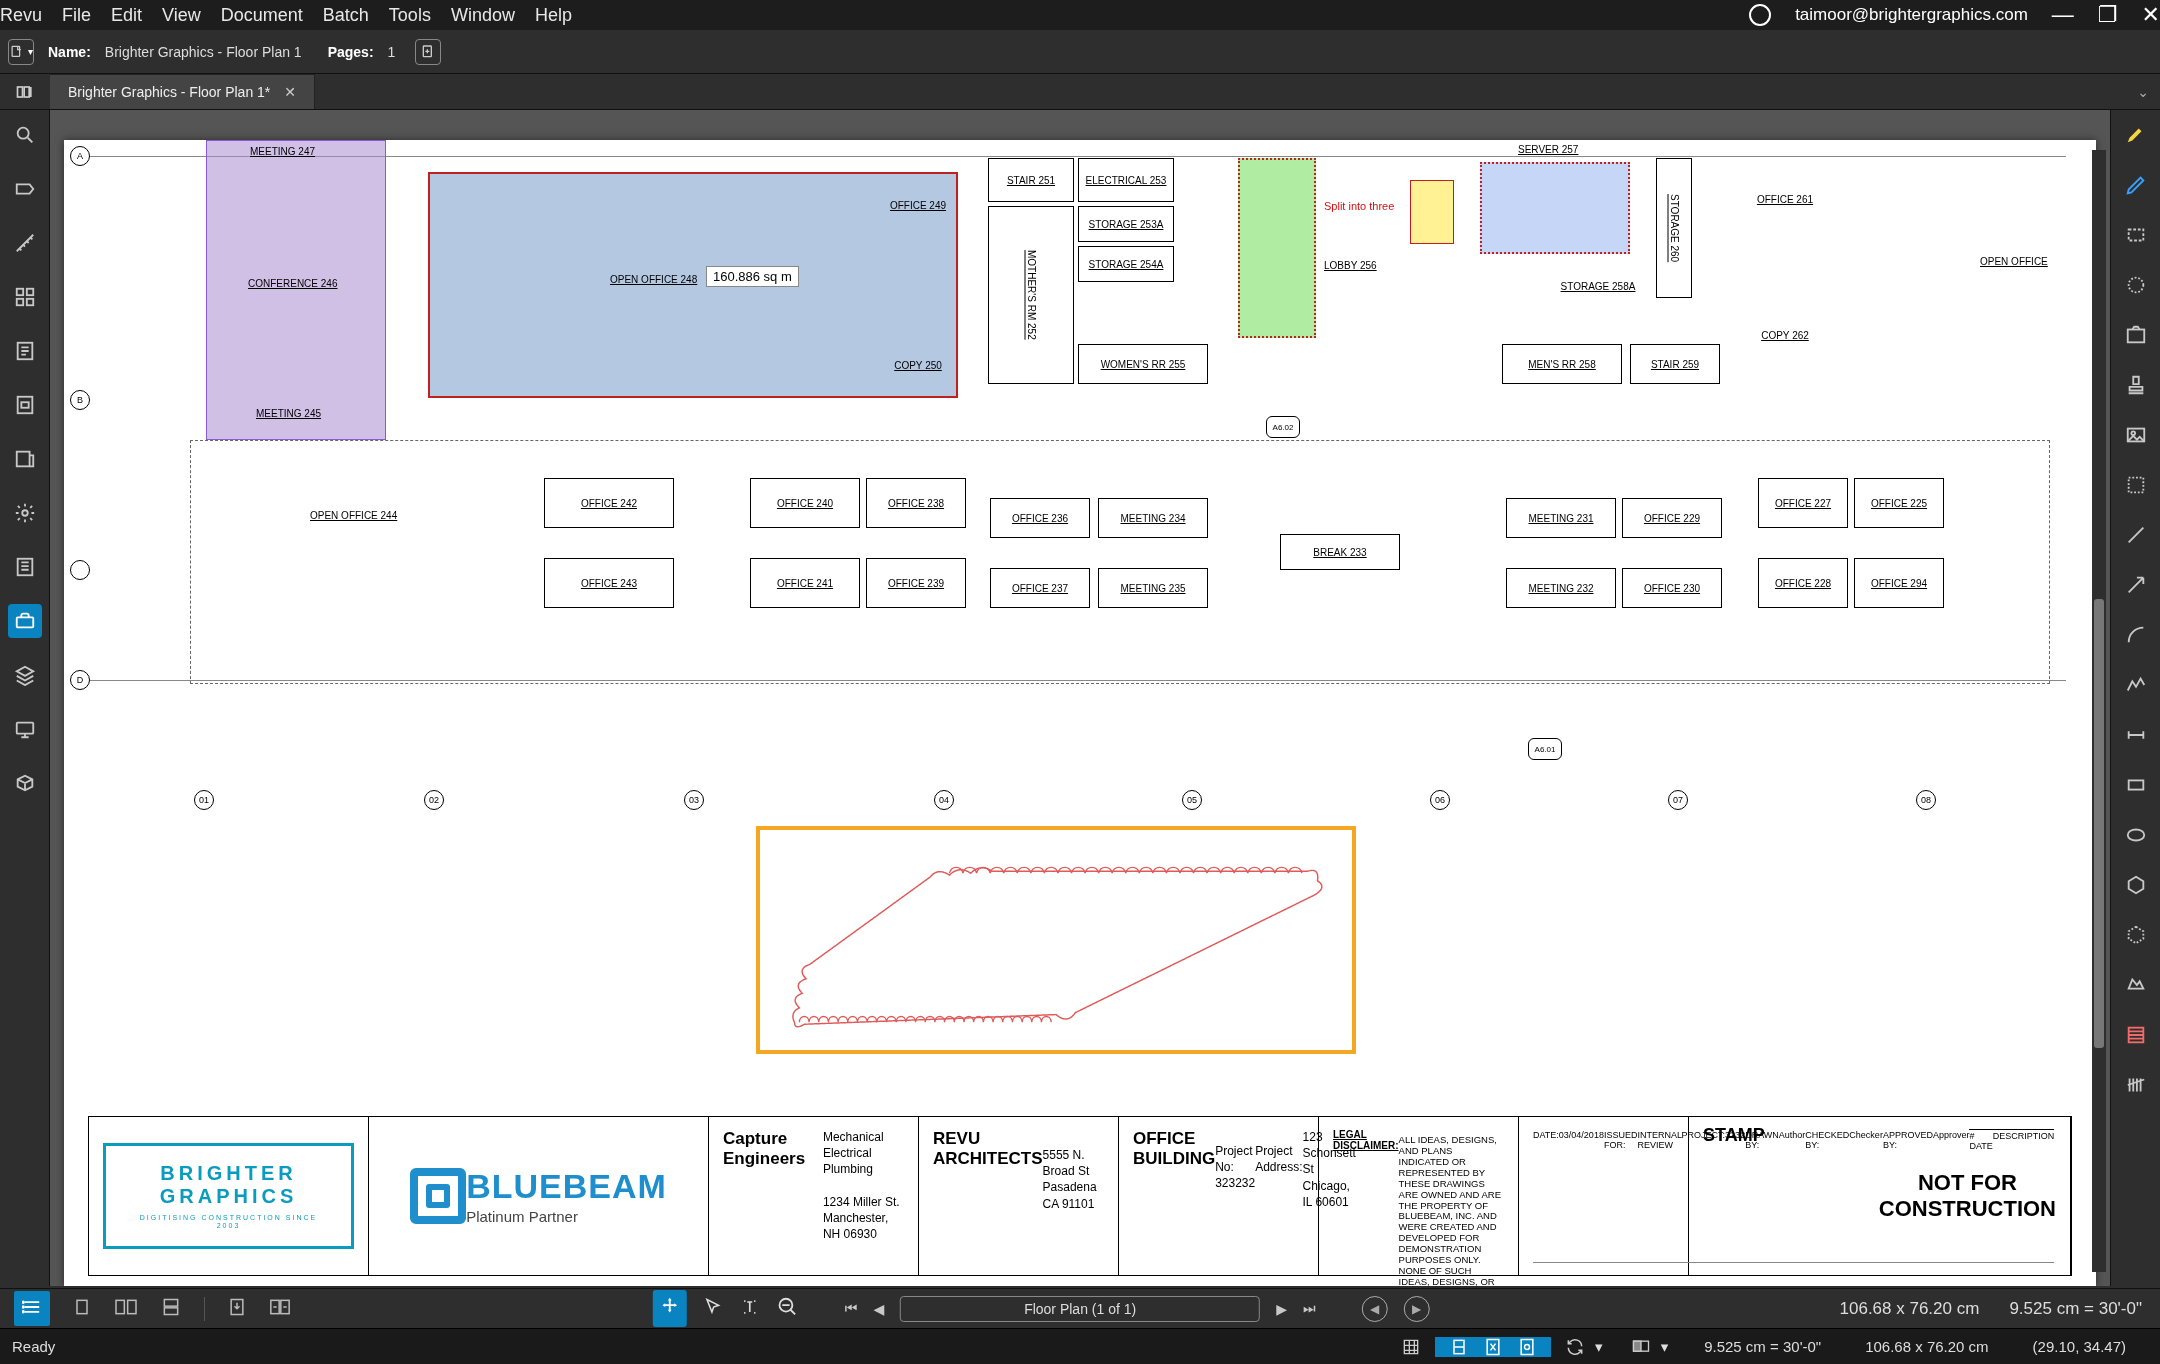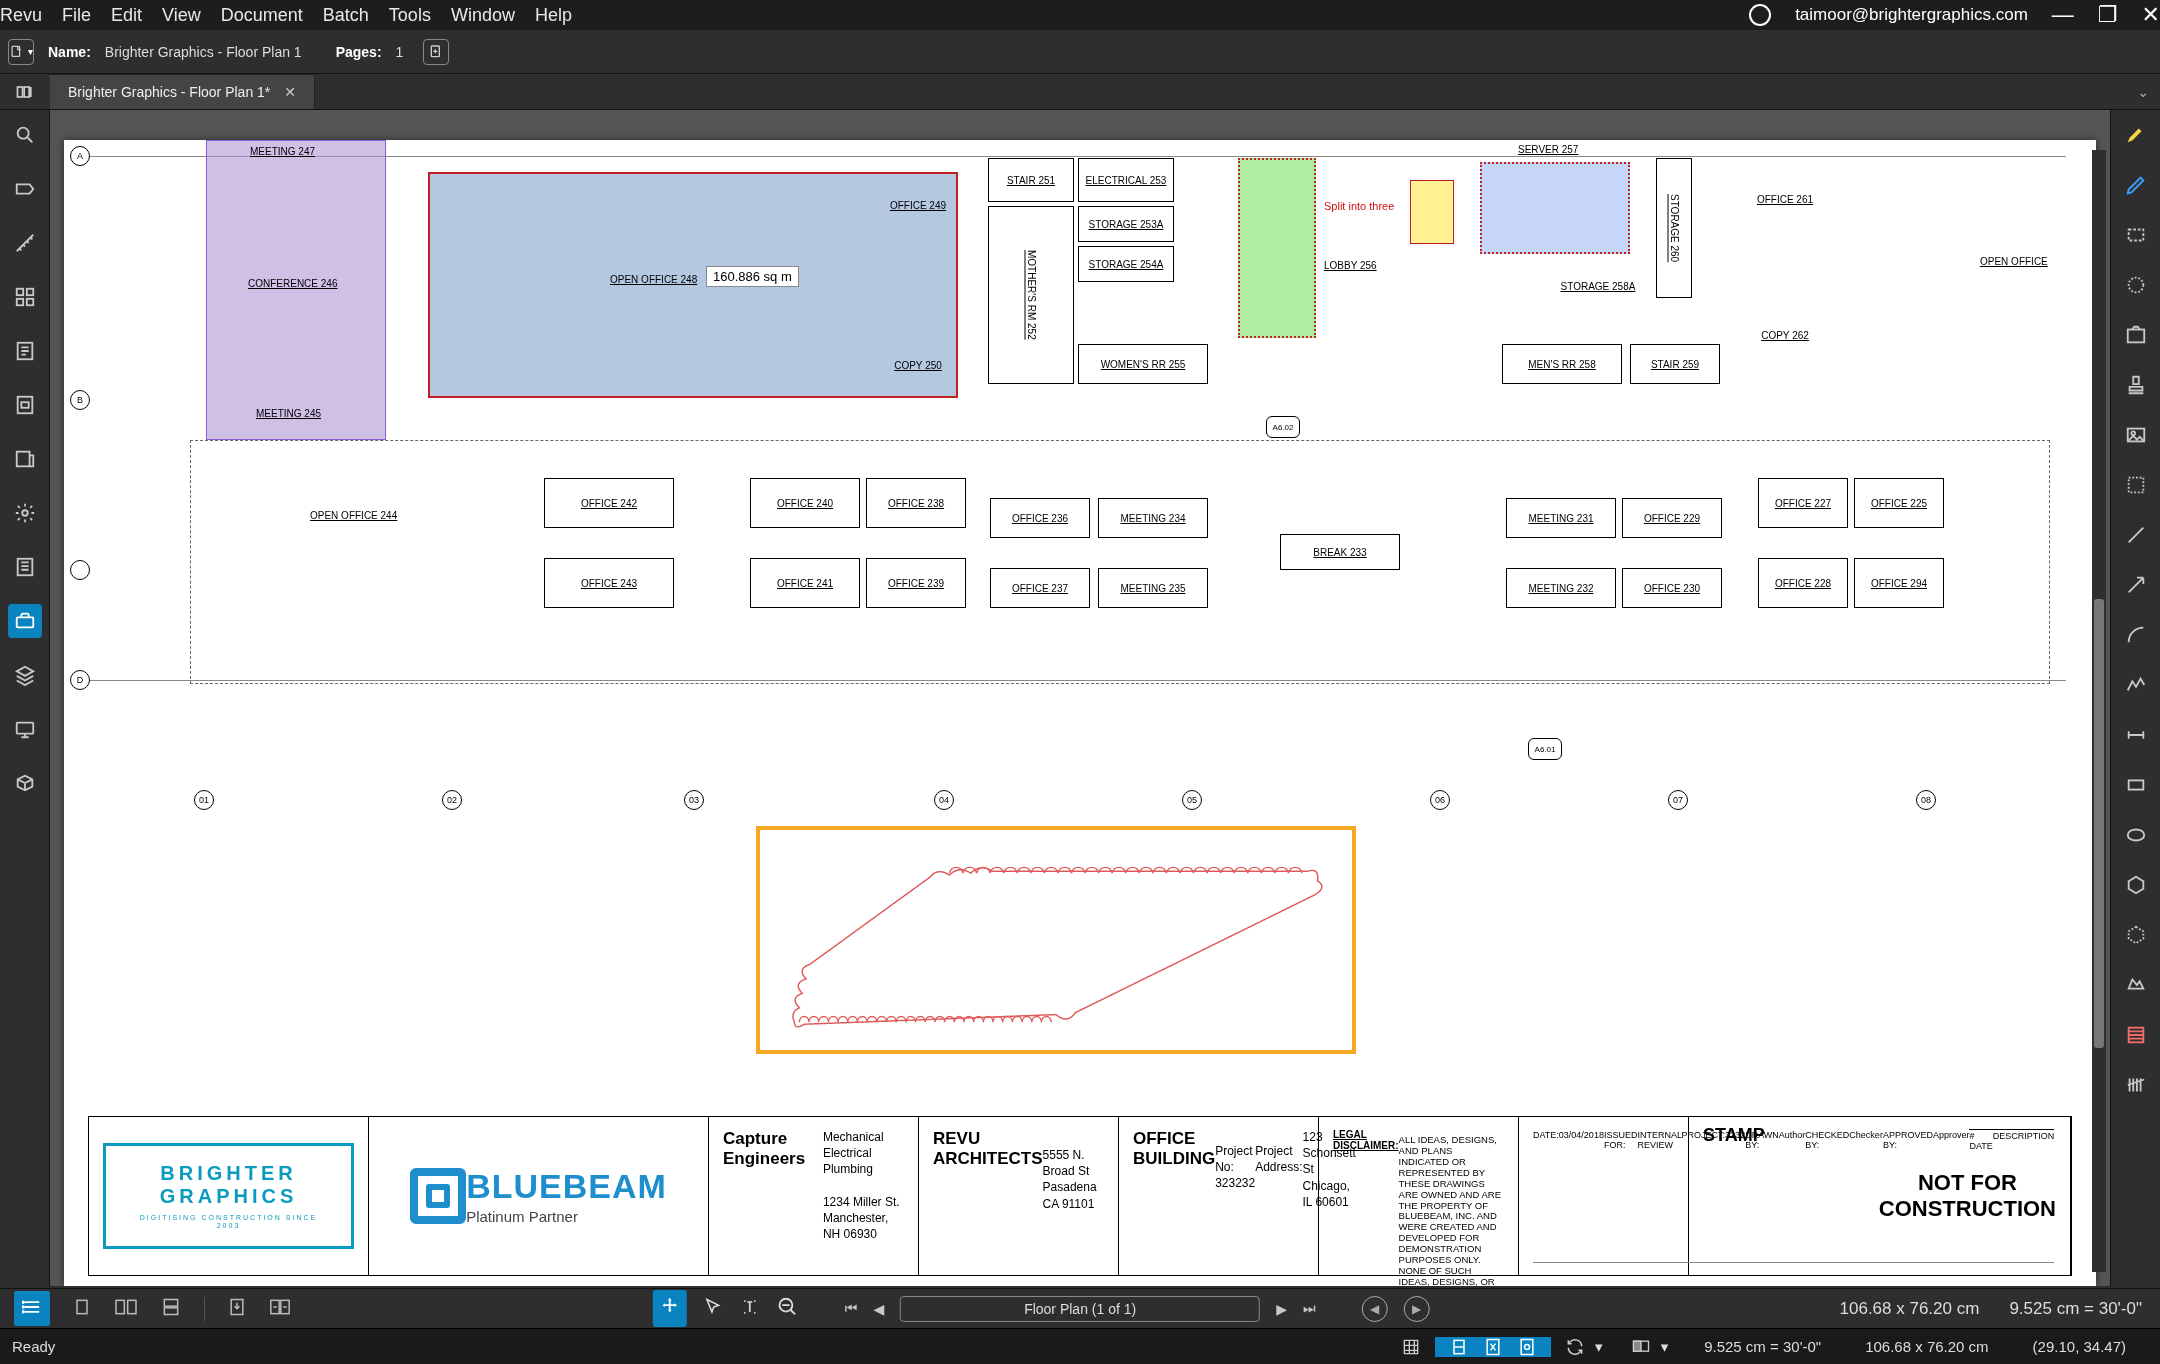--- a/index.html
+++ b/index.html
@@ -140,21 +140,21 @@
 
 <div class="namebar">
   <span class="pagepill drop">
     <svg viewBox="0 0 24 24" width="16" height="16" fill="none" stroke="#ccc" stroke-width="2">
         <rect x="5" y="3" width="12" height="16" rx="1"></rect>
         <path d="M14 3v5h5"></path>
       </svg>
   </span>
   <span class="nb-strong">Name:</span>
   <span class="nb-val">Brighter Graphics - Floor Plan 1</span>
-  <span class="nb-strong" style="margin-left:20px">Pages:</span>
+  <span class="nb-strong" style="margin-left:12px">Pages:</span>
   <span class="nb-val">1</span>
   <span class="pagepill" style="margin-left:6px">
     <svg viewBox="0 0 24 24" width="16" height="16" fill="none" stroke="#ccc" stroke-width="2">
         <rect x="5" y="3" width="12" height="16" rx="1"></rect>
         <path d="M11 8v6M8 11h6"></path>
       </svg>
   </span>
 </div>
 
 <div class="tabstrip">
@@ -366,21 +366,21 @@
     <div class="sheet">
 
       <div class="gridcircle" style="left:6px; top:6px">A</div>
       <div class="gridcircle" style="left:6px; top:250px">B</div>
       <div class="gridcircle" style="left:6px; top:420px"></div>
       <div class="gridcircle" style="left:6px; top:530px">D</div>
       <div class="gridline h" style="left:26px; right:30px; top:16px; height:.6px; background:#888"></div>
       <div class="gridline h" style="left:26px; right:30px; top:540px; height:.6px; background:#888"></div>
 
       <div class="gridcircle" style="left:130px; top:650px">01</div>
-      <div class="gridcircle" style="left:378px; top:650px">02</div>
+      <div class="gridcircle" style="left:360px; top:650px">02</div>
       <div class="gridcircle" style="left:620px; top:650px">03</div>
       <div class="gridcircle" style="left:870px; top:650px">04</div>
       <div class="gridcircle" style="left:1118px; top:650px">05</div>
       <div class="gridcircle" style="left:1366px; top:650px">06</div>
       <div class="gridcircle" style="left:1604px; top:650px">07</div>
       <div class="gridcircle" style="left:1852px; top:650px">08</div>
 
       <div class="fp">
 
         <div class="tk-conf" style="left:96px; top:0; width:180px; height:300px"></div>

